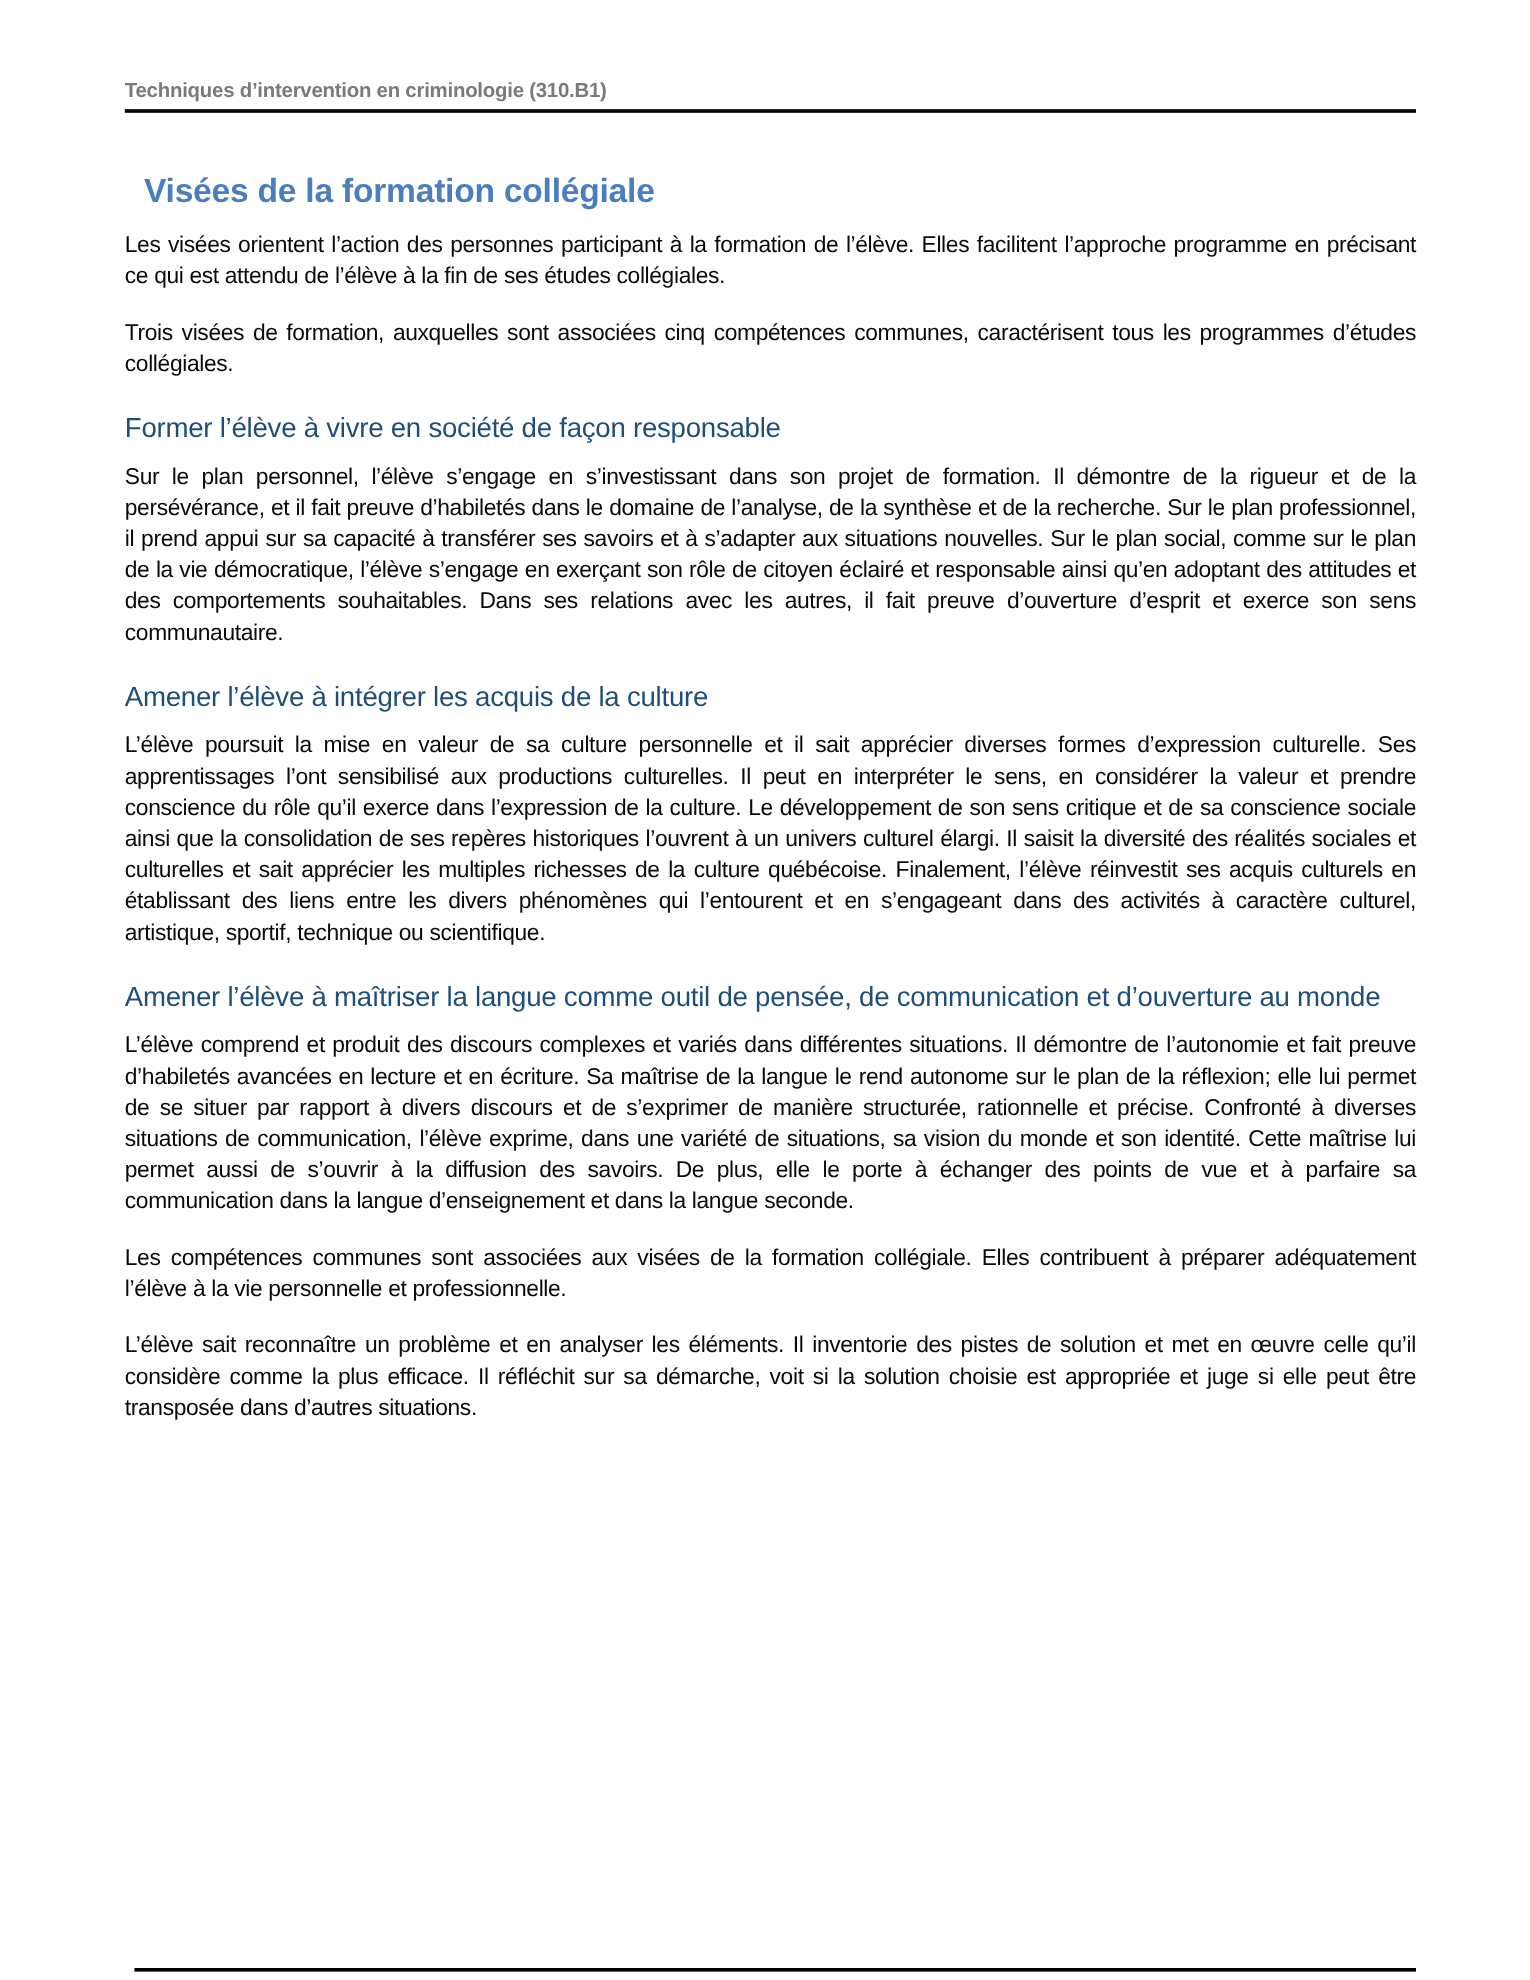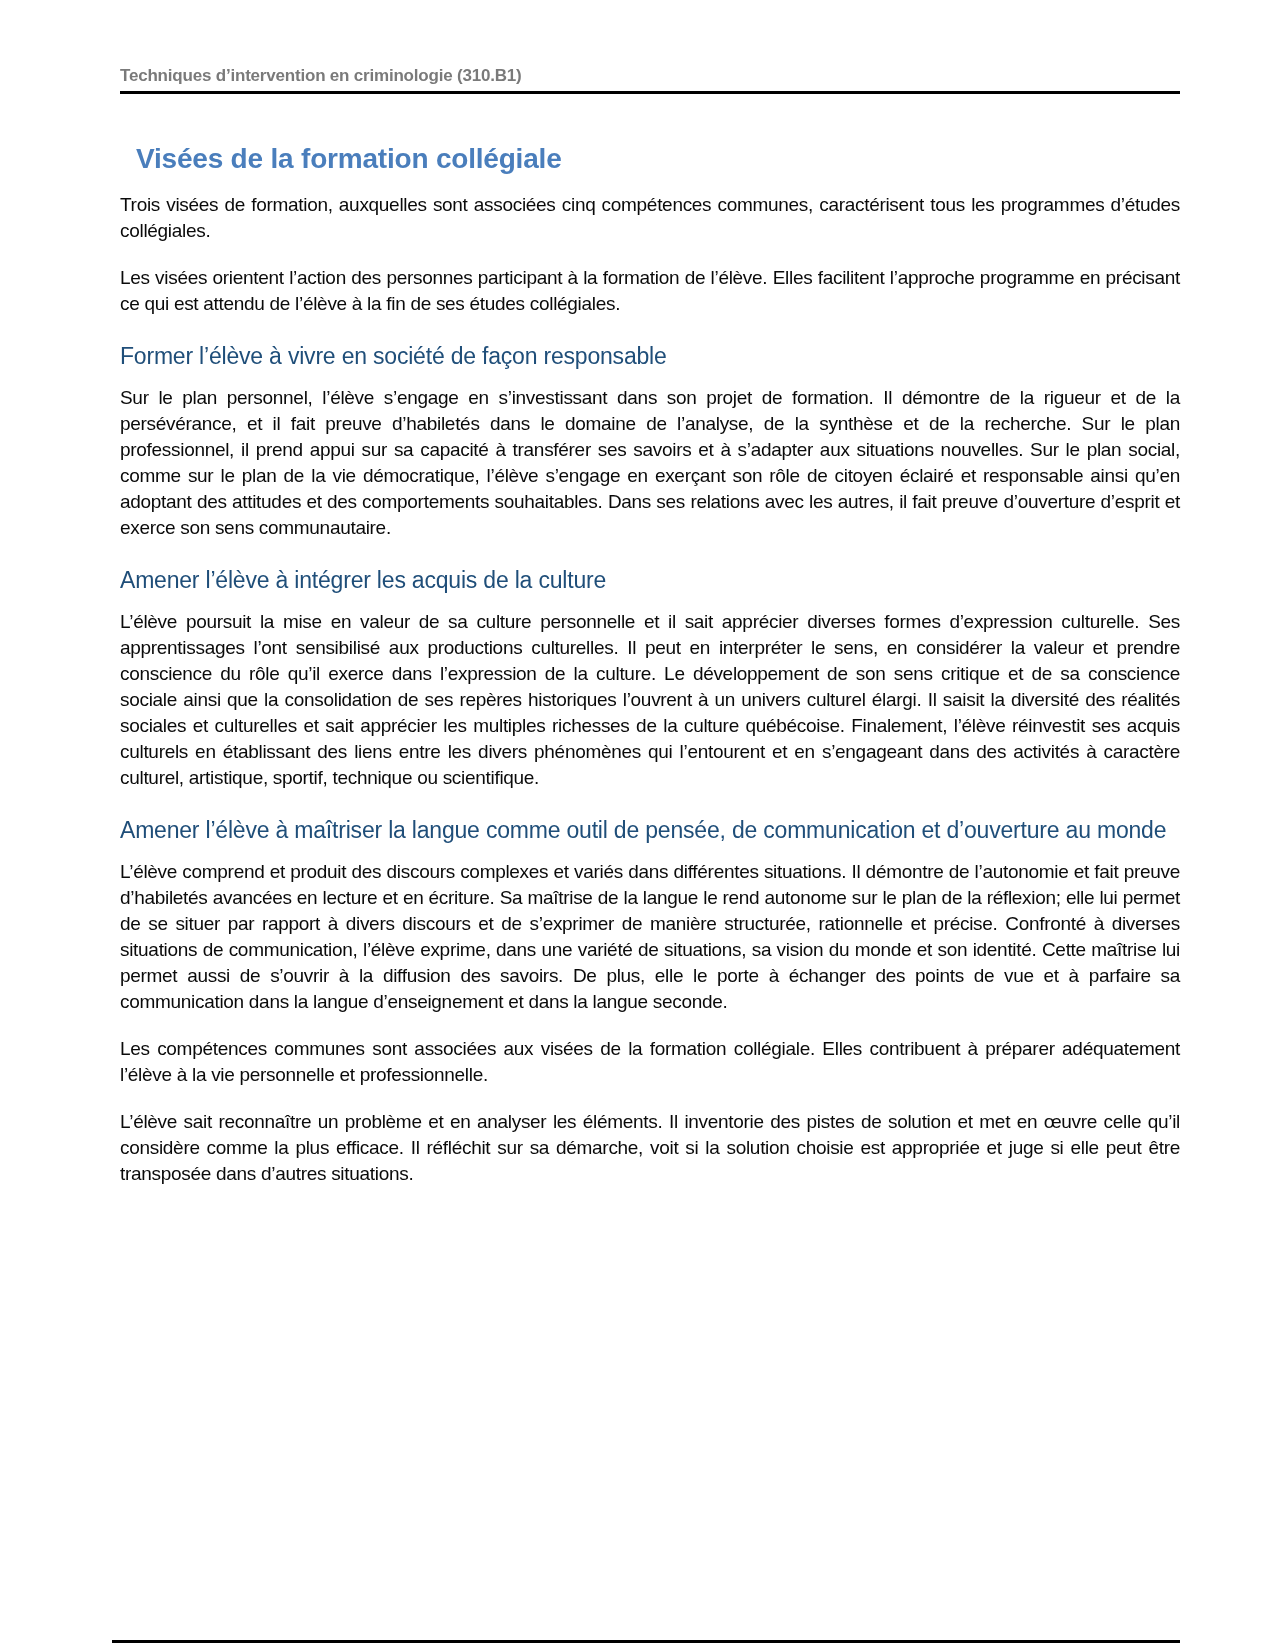--- a/index.html
+++ b/index.html
@@ -13,21 +13,21 @@
     height: 1650px;
     margin: 0 auto;
     background: #ffffff;
     box-sizing: border-box;
     font-family: "Liberation Sans", sans-serif;
     color: #000000;
     overflow: hidden;
   }
   .content {
     position: absolute;
-    left: 120px;
+    left: 104px;
     right: 95px;
     top: 0;
   }
   
   .running-header {
     padding-top: 66px;
   }
   .running-header .htitle {
     font-size: 17px;
     font-weight: bold;
@@ -90,22 +90,22 @@
 
 <div class="page">
   <div class="content">
 
     <div class="running-header">
       <div class="htitle">Techniques d’intervention en criminologie (310.B1)</div>
       <hr class="rule">
     </div>
 
     <h1>Visées de la formation collégiale</h1>
+    <p>Les visées orientent l’action des personnes participant à la formation de l’élève. Elles facilitent l’approche programme en précisant ce qui est attendu de l’élève à la fin de ses études collégiales.</p>
     <p>Trois visées de formation, auxquelles sont associées cinq compétences communes, caractérisent tous les programmes d’études collégiales.</p>
-    <p>Les visées orientent l’action des personnes participant à la formation de l’élève. Elles facilitent l’approche programme en précisant ce qui est attendu de l’élève à la fin de ses études collégiales.</p>
 
     <h2>Former l’élève à vivre en société de façon responsable</h2>
     <p>Sur le plan personnel, l’élève s’engage en s’investissant dans son projet de formation. Il démontre de la rigueur et de la persévérance, et il fait preuve d’habiletés dans le domaine de l’analyse, de la synthèse et de la recherche. Sur le plan professionnel, il prend appui sur sa capacité à transférer ses savoirs et à s’adapter aux situations nouvelles. Sur le plan social, comme sur le plan de la vie démocratique, l’élève s’engage en exerçant son rôle de citoyen éclairé et responsable ainsi qu’en adoptant des attitudes et des comportements souhaitables. Dans ses relations avec les autres, il fait preuve d’ouverture d’esprit et exerce son sens communautaire.</p>
 
     <h2>Amener l’élève à intégrer les acquis de la culture</h2>
     <p>L’élève poursuit la mise en valeur de sa culture personnelle et il sait apprécier diverses formes d’expression culturelle. Ses apprentissages l’ont sensibilisé aux productions culturelles. Il peut en interpréter le sens, en considérer la valeur et prendre conscience du rôle qu’il exerce dans l’expression de la culture. Le développement de son sens critique et de sa conscience sociale ainsi que la consolidation de ses repères historiques l’ouvrent à un univers culturel élargi. Il saisit la diversité des réalités sociales et culturelles et sait apprécier les multiples richesses de la culture québécoise. Finalement, l’élève réinvestit ses acquis culturels en établissant des liens entre les divers phénomènes qui l’entourent et en s’engageant dans des activités à caractère culturel, artistique, sportif, technique ou scientifique.</p>
 
     <h2>Amener l’élève à maîtriser la langue comme outil de pensée, de communication et d’ouverture au monde</h2>
     <p>L’élève comprend et produit des discours complexes et variés dans différentes situations. Il démontre de l’autonomie et fait preuve d’habiletés avancées en lecture et en écriture. Sa maîtrise de la langue le rend autonome sur le plan de la réflexion; elle lui permet de se situer par rapport à divers discours et de s’exprimer de manière structurée, rationnelle et précise. Confronté à diverses situations de communication, l’élève exprime, dans une variété de situations, sa vision du monde et son identité. Cette maîtrise lui permet aussi de s’ouvrir à la diffusion des savoirs. De plus, elle le porte à échanger des points de vue et à parfaire sa communication dans la langue d’enseignement et dans la langue seconde.</p>
 

